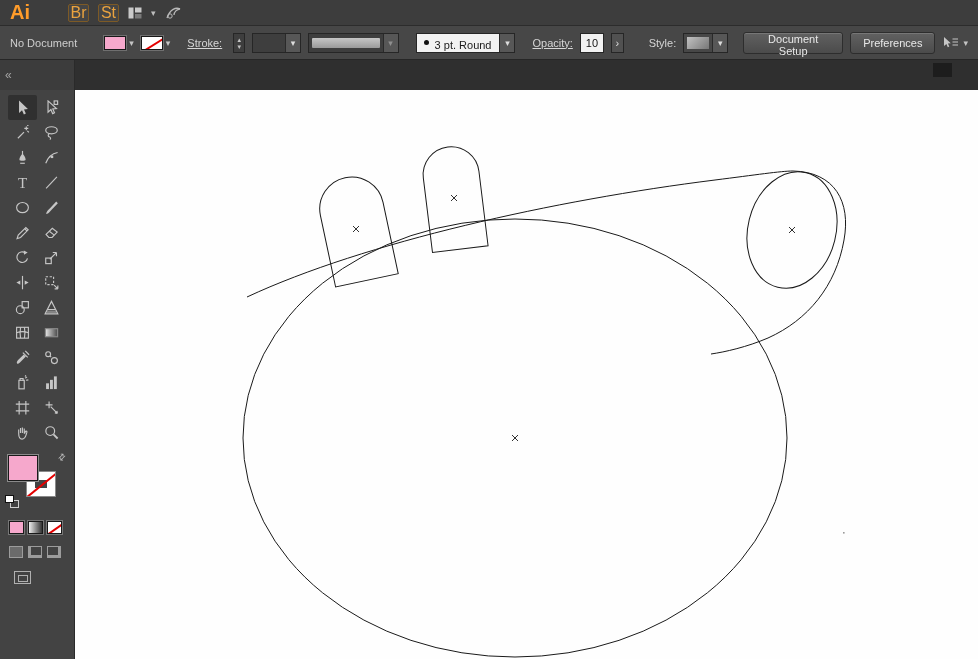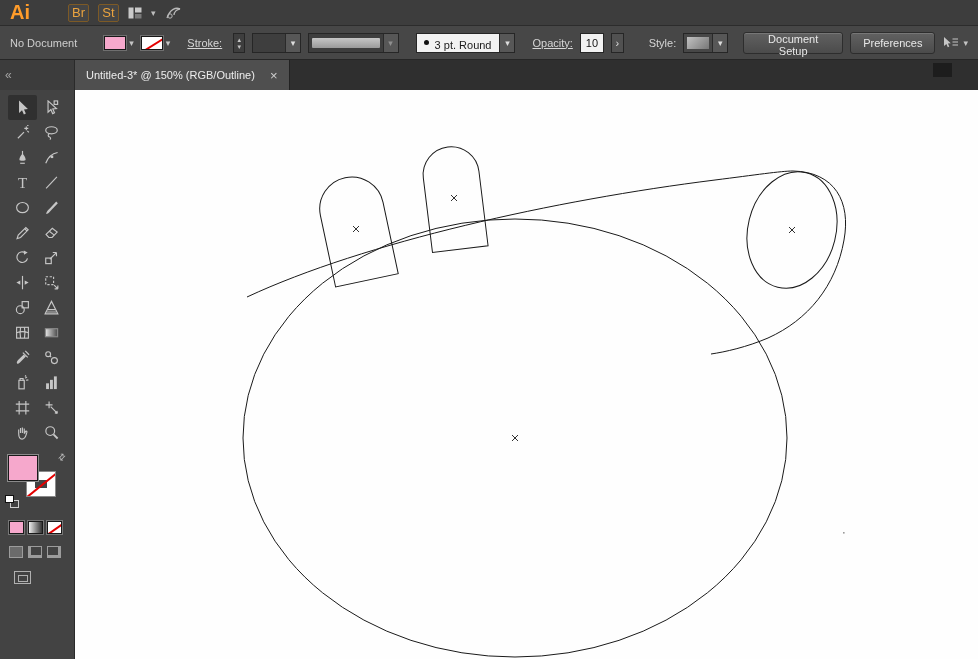--- a/index.html
+++ b/index.html
@@ -7,21 +7,21 @@
     font-family:"Liberation Sans",sans-serif;}
   .app{width:978px;height:659px;display:flex;flex-direction:column}
 
   
   .menubar{height:26px;background:#3d3d3d;display:flex;align-items:center;
     color:#dcdcdc;font-size:12px;border-bottom:1px solid #2c2c2c}
   .ai-logo{color:#ff9c2a;font-weight:bold;font-size:20px;padding:0 10px;cursor:default}
   .menu-items{display:flex;gap:22px;margin-left:4px}
   .menu-item{cursor:default}
   .appbar-right{display:flex;align-items:center;gap:9px;margin-left:28px}
-  .mini-btn{width:21px;height:18px;border:1px solid #7d5a26;color:#eaa33f;font-size:13px;
+  .mini-btn{width:21px;height:18px;border:1px solid #7d5a26;color:#eaa33f;font-size:16px;
     display:flex;align-items:center;justify-content:center;background:#454545;border-radius:2px}
   .chev{color:#bdbdbd;font-size:9px}
   .ws-icon,.gesture{display:flex;align-items:center}
 
   
   .controlbar{height:34px;background:#474747;border-bottom:1px solid #262626;
     display:flex;align-items:center;font-size:11px;color:#d6d6d6;padding:0 10px;gap:7px}
   .cb-label{white-space:nowrap}
   .cb-label.underline{text-decoration:underline;cursor:pointer}
   .status{margin-right:20px;color:#cfcfcf}
@@ -179,24 +179,20 @@
         <path d="M10.5 3 H16 M10.5 6 H16 M10.5 9 H16" stroke="#c6c6c6" fill="none"></path>
       </svg>
       <span class="dd-arrow">▾</span>
     </div>
   </div>
 
   <div class="tabstrip">
     <div class="panel-header">
       <span class="collapse">«</span>
     </div>
-    <div class="tab">
-      <span class="tab-title">Untitled-3* @ 150% (RGB/Outline)</span>
-      <span class="tab-close">×</span>
-    </div>
     <div class="tabstrip-rest">
       <span class="panel-stub"></span>
     </div>
   </div>
 
   <div class="main">
     <div class="toolpanel">
       <div class="tools-grid">
           <div class="tool active">
             <svg viewBox="0 0 13 13" width="15" height="15">

